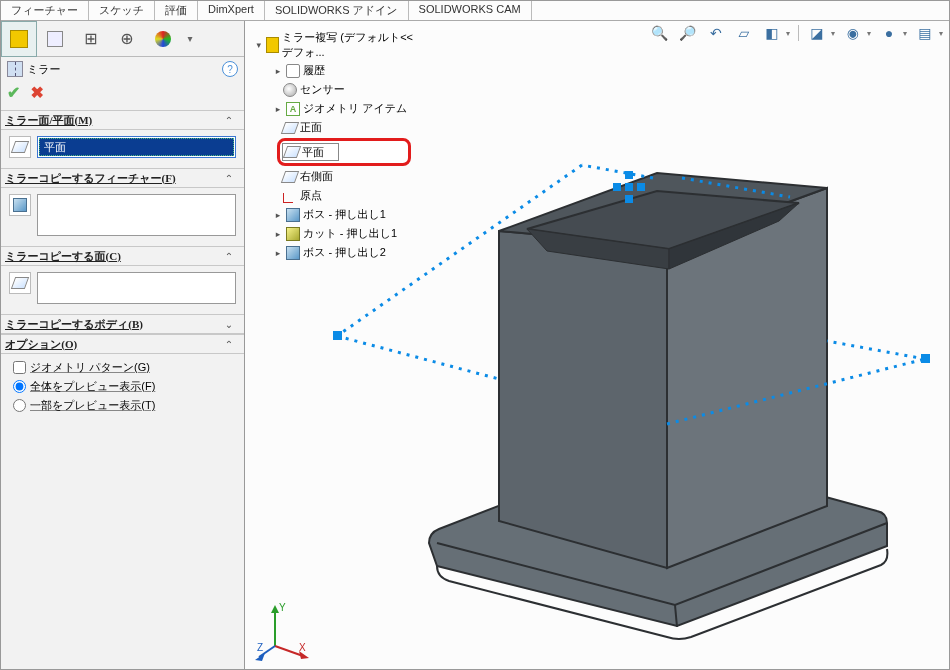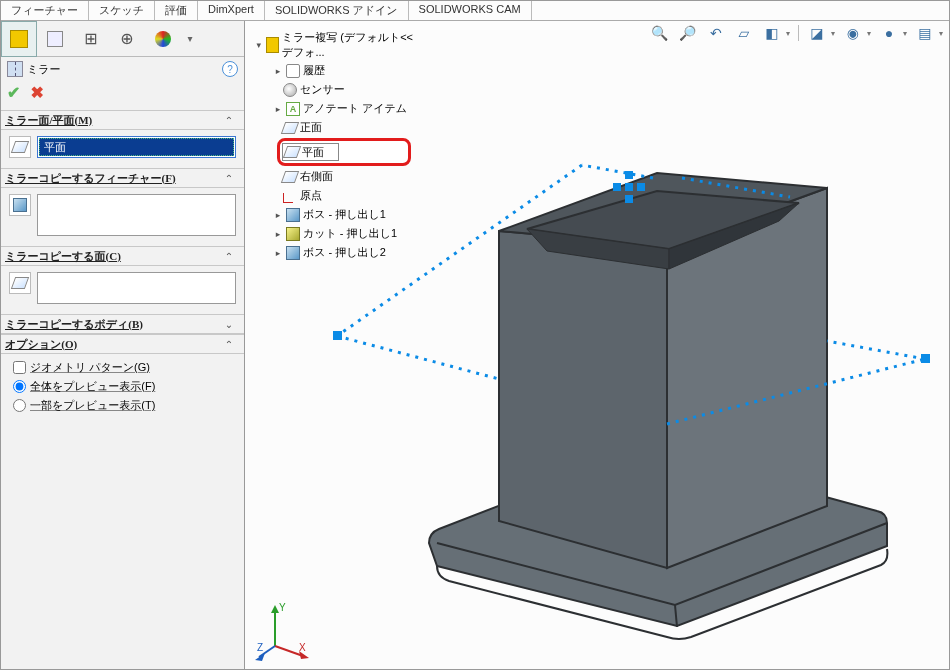--- a/index.html
+++ b/index.html
@@ -228,21 +228,21 @@
           <span class="i-history"></span>
           <span>履歴</span>
         </div>
         <div class="tree-row ind2">
           <span class="i-sensor"></span>
           <span>センサー</span>
         </div>
         <div class="tree-row ind">
           <span class="tree-exp">▸</span>
           <span class="i-annot">A</span>
-          <span>アノテート アイテム</span>
+          <span>ジオメトリ アイテム</span>
         </div>
         <div class="tree-row ind2">
           <span class="i-plane"></span>
           <span>正面</span>
         </div>
         <div class="tree-row ind2 tree-highlight" style="margin:1px 8px 1px 28px; padding:2px 2px;">
           <span class="inner-sel">
             <span class="i-plane"></span>
             <span>平面</span>
           </span>

